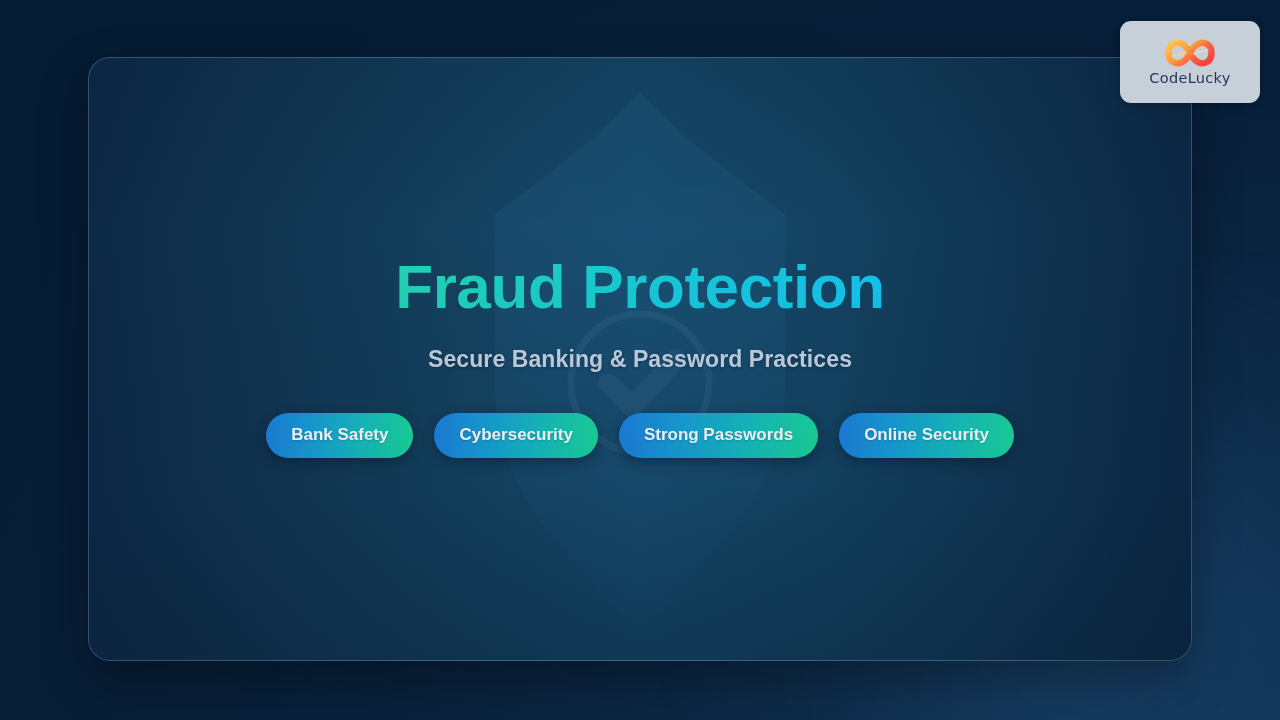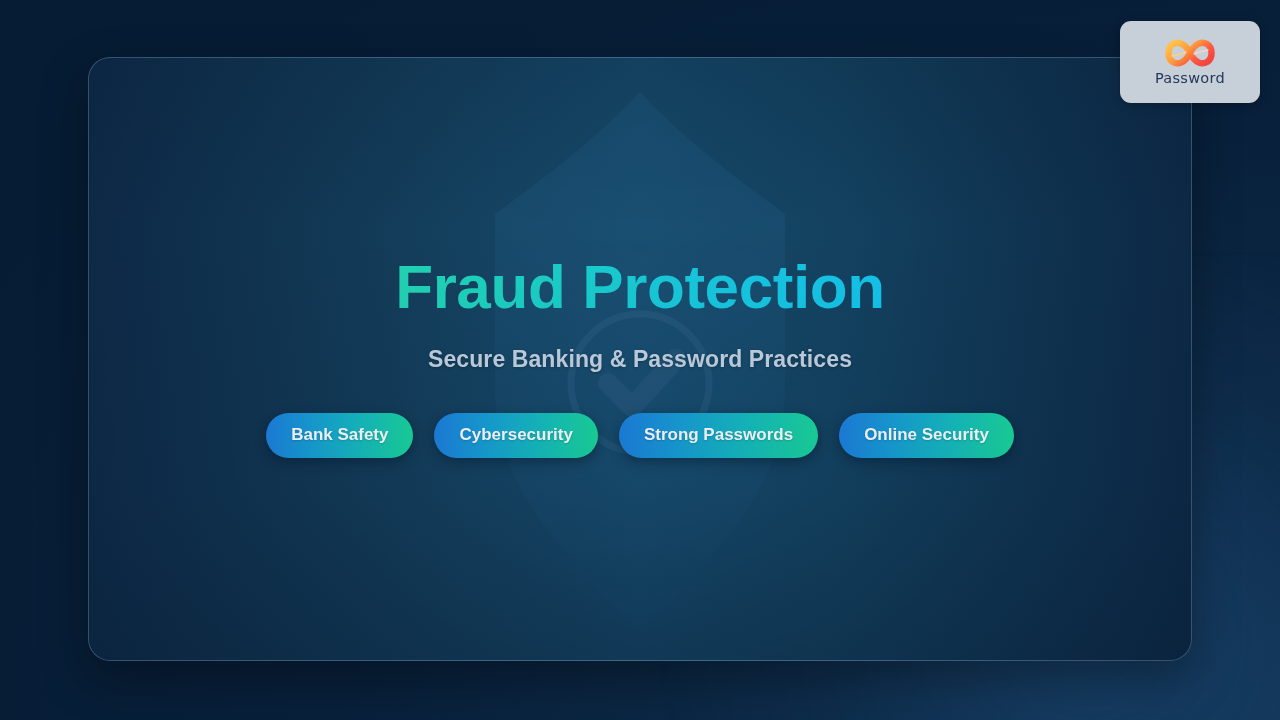--- a/index.html
+++ b/index.html
@@ -242,14 +242,14 @@
                C 48 10, 34 6, 24 12
                C 12 19, 12 41, 24 48
                C 34 54, 48 50, 58 30
                C 68 10, 82 6, 92 12
                C 104 19, 104 41, 92 48
                C 82 54, 68 50, 58 30 Z" fill="none" stroke="url(#logoGrad)" stroke-width="13" stroke-linecap="round"></path>
       <path d="M22 36 C 32 34, 42 32, 50 28" fill="none" stroke="#ffd27a" stroke-width="3" stroke-linecap="round" opacity="0.95"></path>
       <path d="M94 24 C 84 26, 74 28, 66 32" fill="none" stroke="#ffd8c0" stroke-width="3" stroke-linecap="round" opacity="0.8"></path>
     </svg>
   </span>
-  <span class="brand-name">Password</span>
+  <span class="brand-name">CodeLucky</span>
 </div>
 
 </body></html>

